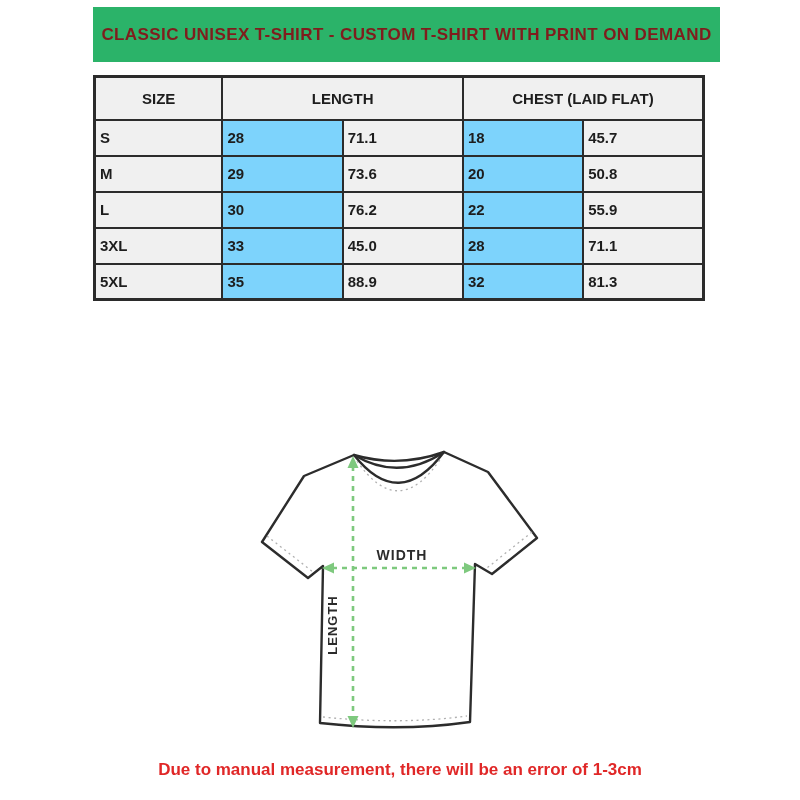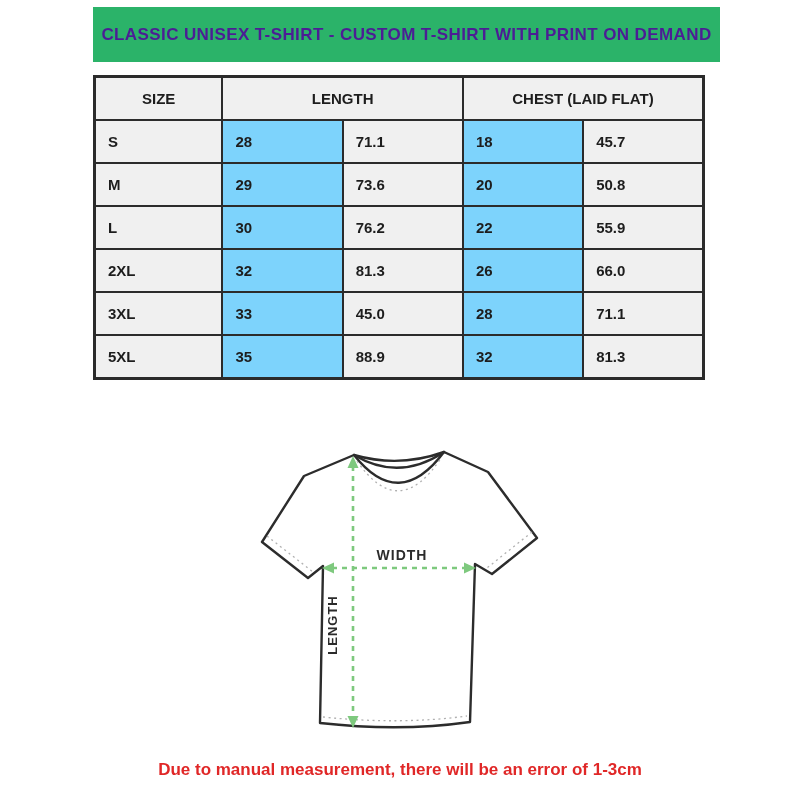--- a/index.html
+++ b/index.html
@@ -5,32 +5,32 @@
   html,body{margin:0;padding:0;}
   body{
     width:800px;height:800px;position:relative;background:#ffffff;
     font-family:"Liberation Sans", sans-serif;overflow:hidden;
   }
   .banner{
     position:absolute;left:93px;top:7px;width:627px;height:55px;
     background:#2bb369;display:flex;align-items:center;justify-content:center;
   }
   .banner span{
-    color:#4c1d95;font-weight:bold;font-size:17px;letter-spacing:.4px;white-space:nowrap;
+    color:#7f1d1d;font-weight:bold;font-size:17px;letter-spacing:.4px;white-space:nowrap;
   }
   table.size-chart{
     position:absolute;left:93px;top:75px;width:612px;
     border-collapse:collapse;table-layout:fixed;
     border:3px solid #2b2b2b;
   }
   table.size-chart col.c-size{width:21%;}
   table.size-chart col.c-data{width:19.75%;}
   table.size-chart th, table.size-chart td{
     border:2px solid #2b2b2b;vertical-align:middle;
-    font-size:15px;font-weight:bold;color:#1d1d1d;padding:12px;
+    font-size:15px;font-weight:bold;color:#1d1d1d;padding:4px;
   }
   table.size-chart thead tr{height:43px;}
   table.size-chart tbody tr{height:36px;}
   .bg-gray{background:#f0f0f0;}
   .bg-white{background:#7dd3fc;}
   .tshirt{position:absolute;left:240px;top:430px;width:320px;height:320px;}
   .tshirt text{
     font-family:"Liberation Sans", sans-serif;font-weight:bold;fill:#2b2b2b;
     letter-spacing:1px;
   }
@@ -79,27 +79,20 @@
       <td class="bg-gray">50.8</td>
     </tr>
     <tr>
       <td class="bg-gray">L</td>
       <td class="bg-white">30</td>
       <td class="bg-gray">76.2</td>
       <td class="bg-white">22</td>
       <td class="bg-gray">55.9</td>
     </tr>
     <tr>
-      <td class="bg-gray">2XL</td>
-      <td class="bg-white">32</td>
-      <td class="bg-gray">81.3</td>
-      <td class="bg-white">26</td>
-      <td class="bg-gray">66.0</td>
-    </tr>
-    <tr>
       <td class="bg-gray">3XL</td>
       <td class="bg-white">33</td>
       <td class="bg-gray">45.0</td>
       <td class="bg-white">28</td>
       <td class="bg-gray">71.1</td>
     </tr>
     <tr>
       <td class="bg-gray">5XL</td>
       <td class="bg-white">35</td>
       <td class="bg-gray">88.9</td>

